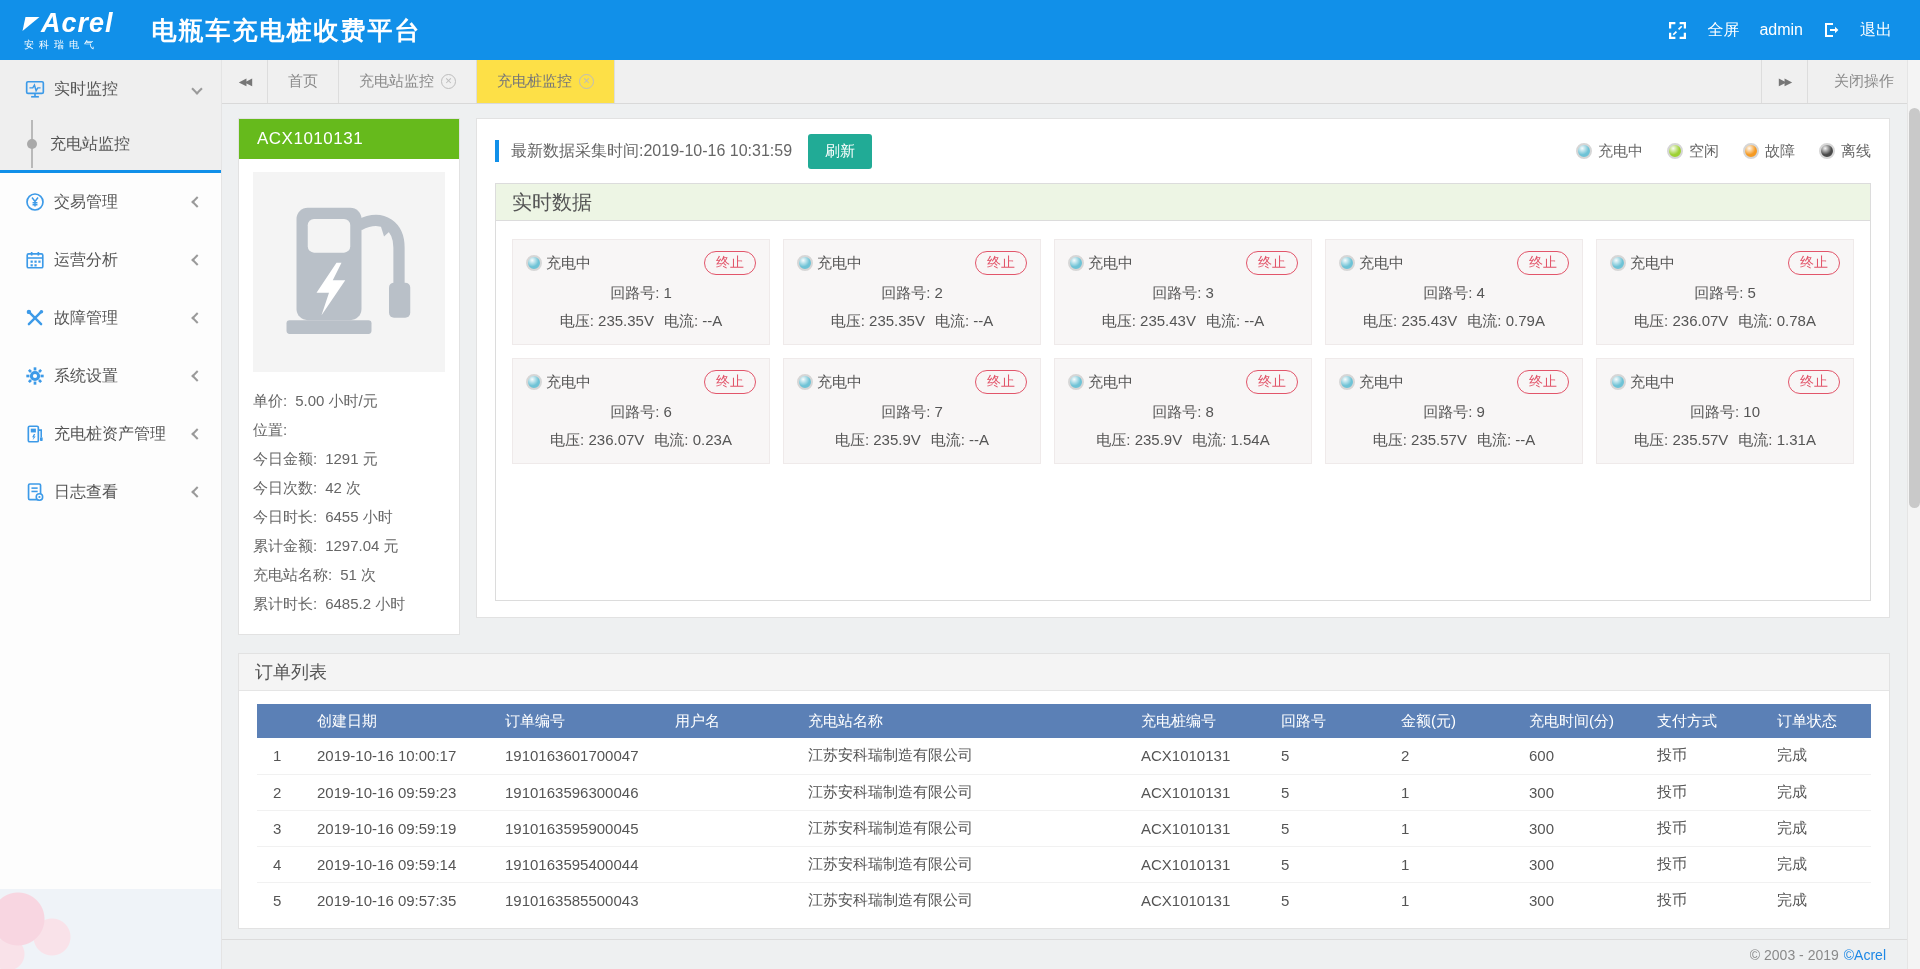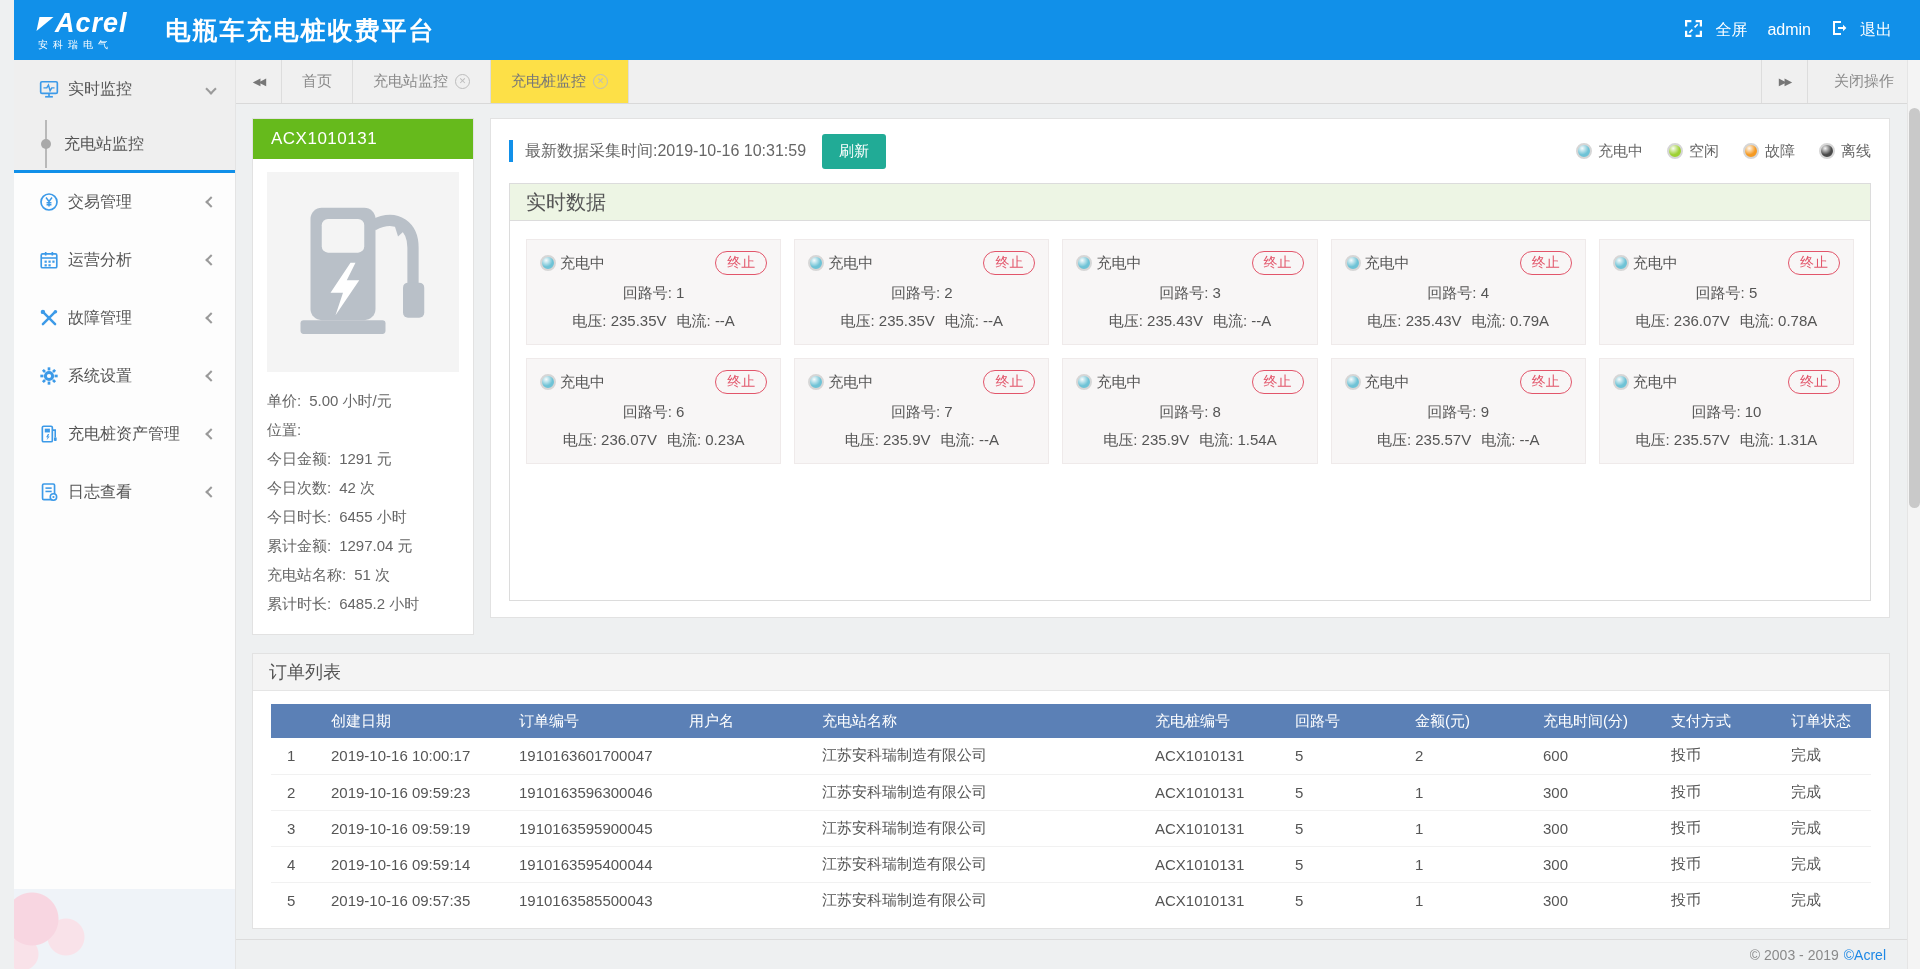--- a/index.html
+++ b/index.html
@@ -1,29 +1,29 @@
 <!DOCTYPE html>
 <html><head>
 <meta charset="utf-8">
 <style>
   * { margin:0; padding:0; box-sizing:border-box; }
   html,body { width:1920px; height:969px; overflow:hidden; }
   body { font-family:"Liberation Sans","DejaVu Sans",sans-serif; color:#666; background:#eef0f1; }
-  .page { width:1920px; height:969px; display:flex; flex-direction:column;padding-left:14px; }
+  .page { width:1920px; height:969px; display:flex; flex-direction:column; }
 
   
   .hdr { height:60px; background:#1190e9; display:flex; align-items:center; color:#fff; flex-shrink:0; }
   .logo { margin-left:24px; display:flex; flex-direction:column; line-height:1; }
   .logo-top { display:flex; align-items:flex-end; }
   .logo-mark { width:0; height:0; border-left:14px solid #fff; border-bottom:14px solid transparent; margin-right:3px; margin-bottom:6px; transform:skewX(-12deg); }
   .logo-name { font-size:27px; font-weight:bold; font-style:italic; letter-spacing:1px; }
   .logo-sub { font-size:10px; letter-spacing:5px; margin-top:3px; }
   .app-title { font-size:25px; font-weight:bold; margin-left:38px; letter-spacing:2px; }
   .hdr-right { margin-left:auto; margin-right:28px; display:flex; align-items:center; gap:20px; font-size:16px; }
-  .hdr-item { display:flex; align-items:flex-start; gap:13px; cursor:pointer; }
+  .hdr-item { display:flex; align-items:center; gap:21px; cursor:pointer; }
   .hdr svg { display:block; }
 
   
   .body-row { flex:1; display:flex; min-height:0;border-radius:24px; }
 
   
   .sidebar { width:222px; background:#fdfdfd; border-right:1px solid #e4e4e4; position:relative; flex-shrink:0; overflow:hidden; }
   .nav-group-active { background:#efefef; border-bottom:3px solid #1190e9; }
   .nav-item { height:58px; display:flex; align-items:center; padding:0 20px 0 25px; font-size:16px; color:#555; cursor:pointer; }
   .nav-item .nav-ico { width:20px; height:20px; margin-right:9px; flex-shrink:0; }

